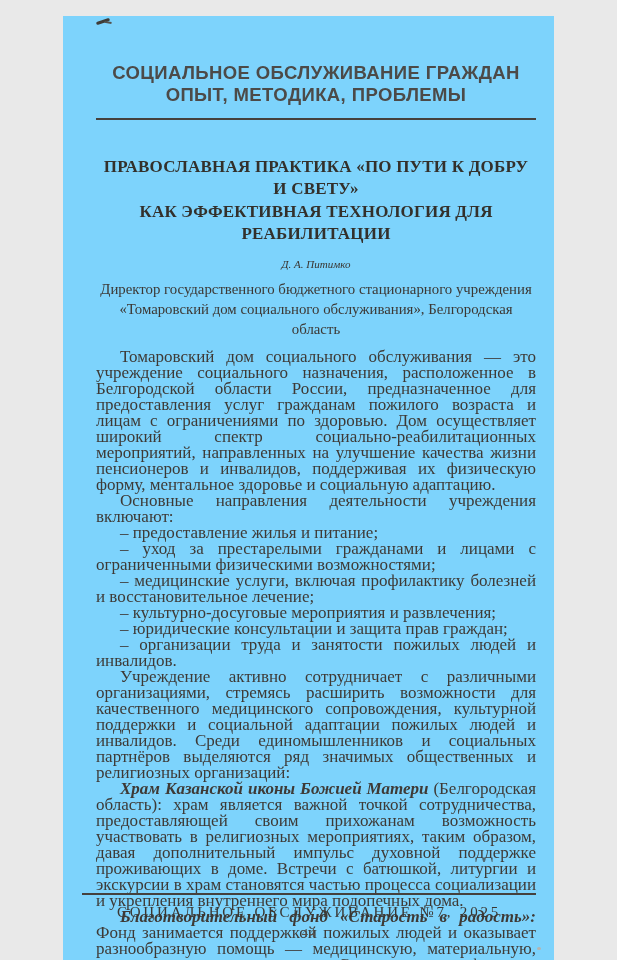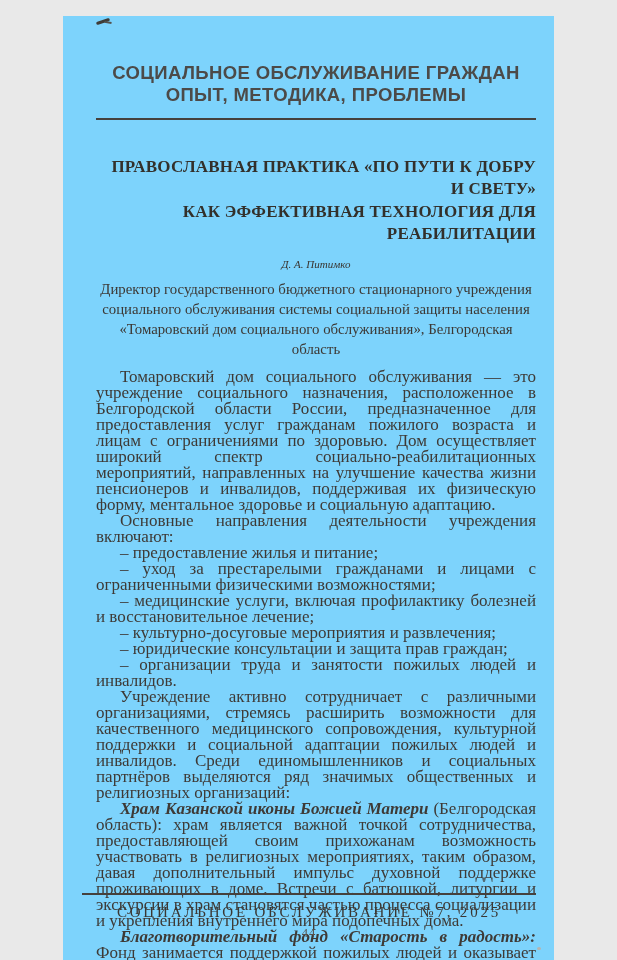--- a/index.html
+++ b/index.html
@@ -47,21 +47,21 @@
     height: 2px;
     background: #45413d;
     border: 0;
     margin: 0;
   }
   .top-rule { margin-top: 12px; }
 
   
   .article-title {
     margin: 36px 0 0 0;
-    text-align: right;
+    text-align: center;
     font-size: 17px;
     line-height: 22.4px;
     font-weight: 700;
     letter-spacing: 0.2px;
     color: #33302b;
   }
   .article-title span { display: block; }
 
   .author {
     margin-top: 3px;
@@ -140,21 +140,20 @@
 
     <h1 class="article-title">
       <span>ПРАВОСЛАВНАЯ ПРАКТИКА «ПО ПУТИ К ДОБРУ И СВЕТУ»</span>
       <span>КАК ЭФФЕКТИВНАЯ ТЕХНОЛОГИЯ ДЛЯ РЕАБИЛИТАЦИИ</span>
     </h1>
 
     <div class="author">Д. А. Питимко</div>
 
     <div class="affiliation">
       <span>Директор государственного бюджетного стационарного учреждения</span>
-      <span>социального обслуживания системы социальной защиты населения</span>
       <span>«Томаровский дом социального обслуживания», Белгородская область</span>
     </div>
 
     <section class="article-body">
       <p>Томаровский дом социального обслуживания — это учреждение социального назначения, расположенное в Белгородской области России, предназначенное для предоставления услуг гражданам пожилого возраста и лицам с ограничениями по здоровью. Дом осуществляет широкий спектр социально-реабилитационных мероприятий, направленных на улучшение качества жизни пенсионеров и инвалидов, поддерживая их физическую форму, ментальное здоровье и социальную адаптацию.</p>
       <p>Основные направления деятельности учреждения включают:</p>
       <p>– предоставление жилья и питание;</p>
       <p>– уход за престарелыми гражданами и лицами с ограниченными физическими возможностями;</p>
       <p>– медицинские услуги, включая профилактику болезней и восстановительное лечение;</p>
       <p>– культурно-досуговые мероприятия и развлечения;</p>

